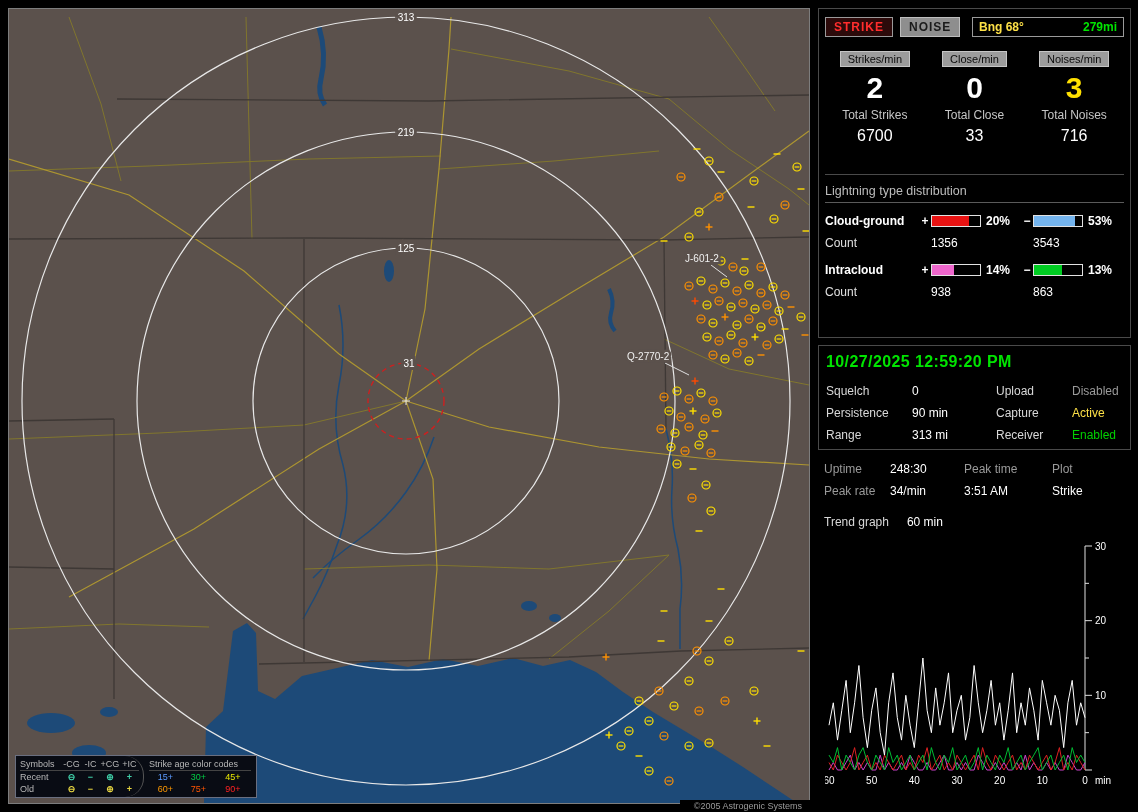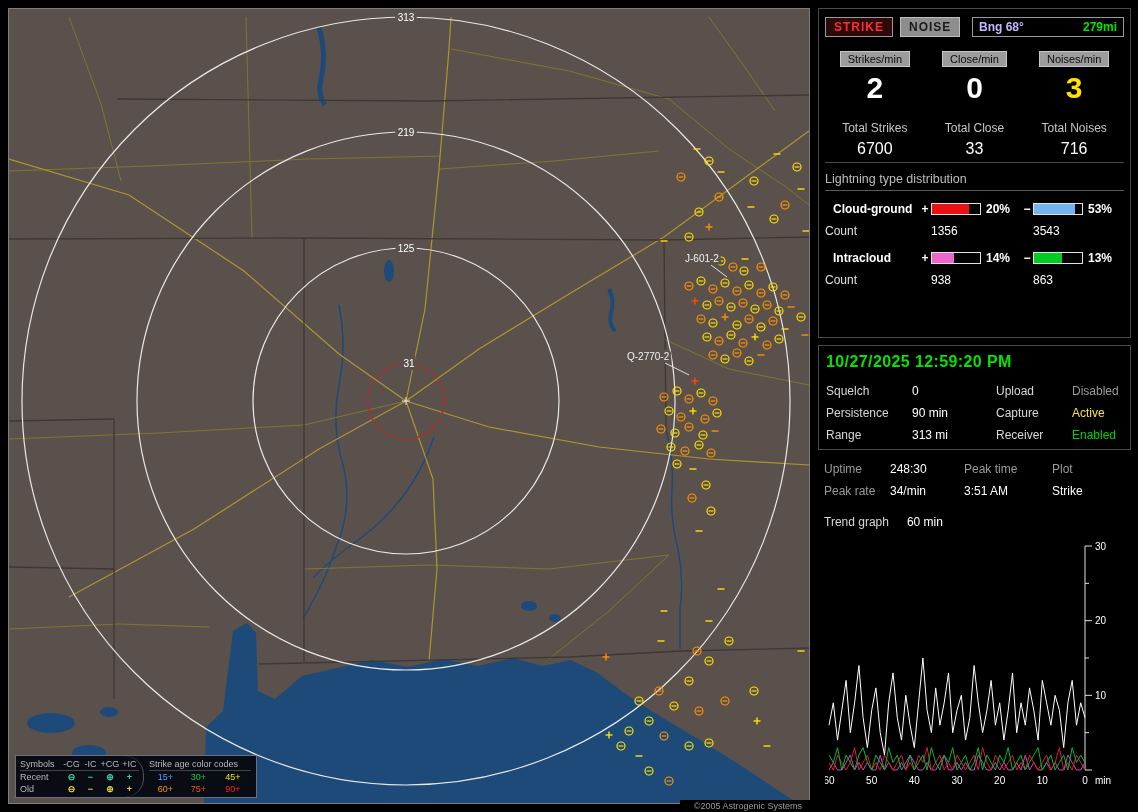--- a/index.html
+++ b/index.html
@@ -21,35 +21,35 @@
   .lg-sym{font-weight:bold;}
   .copyright{position:absolute;right:-1px;bottom:-9px;background:#000;color:#9a9a9a;font-size:9px;padding:1px 8px 1px 14px;}
 
   
   .panel{position:absolute;left:818px;top:8px;width:313px;height:796px;color:#d8d8d8;font-size:12px;}
   .boxA{position:relative;height:330px;border:1px solid #4a4a4a;padding:6px 6px 0;box-sizing:border-box;background:#000;overflow:hidden;}
   .mode-row{display:flex;align-items:center;height:24px;gap:7px;}
   .btn-strike{background:#2c0a0a;border:1px solid #9a9a9a;color:#ff2d2d;font-weight:bold;font-size:12px;padding:2px 8px;letter-spacing:1px;cursor:default;}
   .btn-noise{background:#8e8e8e;border:1px solid #bdbdbd;color:#1b1b1b;font-weight:bold;font-size:12px;padding:2px 8px;letter-spacing:1px;cursor:default;}
   .bng-box{margin-left:auto;display:flex;justify-content:space-between;align-items:center;width:138px;background:#000;border:1px solid #9a9a9a;padding:2px 6px;font-weight:bold;}
-  .bng-label{color:#c4b5fd;}
+  .bng-label{color:#fde047;}
   .bng-range{color:#00e400;}
 
   .rates{display:grid;grid-template-columns:1fr 1fr 1fr;text-align:center;margin-top:12px;}
   .rate-label{display:inline-block;background:#9c9c9c;color:#0c0c0c;font-size:11px;padding:1px 7px;border:1px solid #c6c6c6;}
   .rate-value{font-size:30px;font-weight:bold;line-height:32px;margin-top:5px;color:#fff;}
 
-  .totals{display:grid;grid-template-columns:1fr 1fr 1fr;text-align:center;margin-top:17px;padding-bottom:4px;border-bottom:1px solid #4a4a4a;}
+  .totals{display:grid;grid-template-columns:1fr 1fr 1fr;text-align:center;margin-top:4px;padding-bottom:29px;border-bottom:1px solid #4a4a4a;}
   .total-label{color:#c6c6c6;font-size:12px;}
   .total-value{margin-top:5px;color:#fff;font-size:16px;}
 
   .dist-title{color:#bdbdbd;margin-top:9px;padding-bottom:4px;border-bottom:1px solid #5a5a5a;font-size:12.5px;}
   .dist-block{margin-top:9px;}
   .dist-row{display:grid;grid-template-columns:94px 12px 50px 40px 12px 50px 40px;align-items:center;height:18px;}
-  .dist-name{color:#fff;font-weight:bold;margin-left:8px;}
+  .dist-name{color:#fff;font-weight:bold;}
   .sign{color:#fff;font-weight:bold;text-align:center;}
   .bar{height:10px;border:1px solid #e2e2e2;background:#000;position:relative;display:block;}
   .bar-fill{position:absolute;left:0;top:0;bottom:0;display:block;}
   .pct{color:#fff;font-weight:bold;padding-left:5px;}
   .count-row{display:grid;grid-template-columns:106px 102px auto;height:18px;align-items:center;margin-top:4px;}
   .count-label{color:#e0e0e0;}
   .count-val{color:#fff;}
 
   .boxD{border:1px solid #4a4a4a;margin-top:7px;padding:7px;background:#000;}
   .datetime{font-size:16px;font-weight:bold;color:#00e400;letter-spacing:.4px;}

